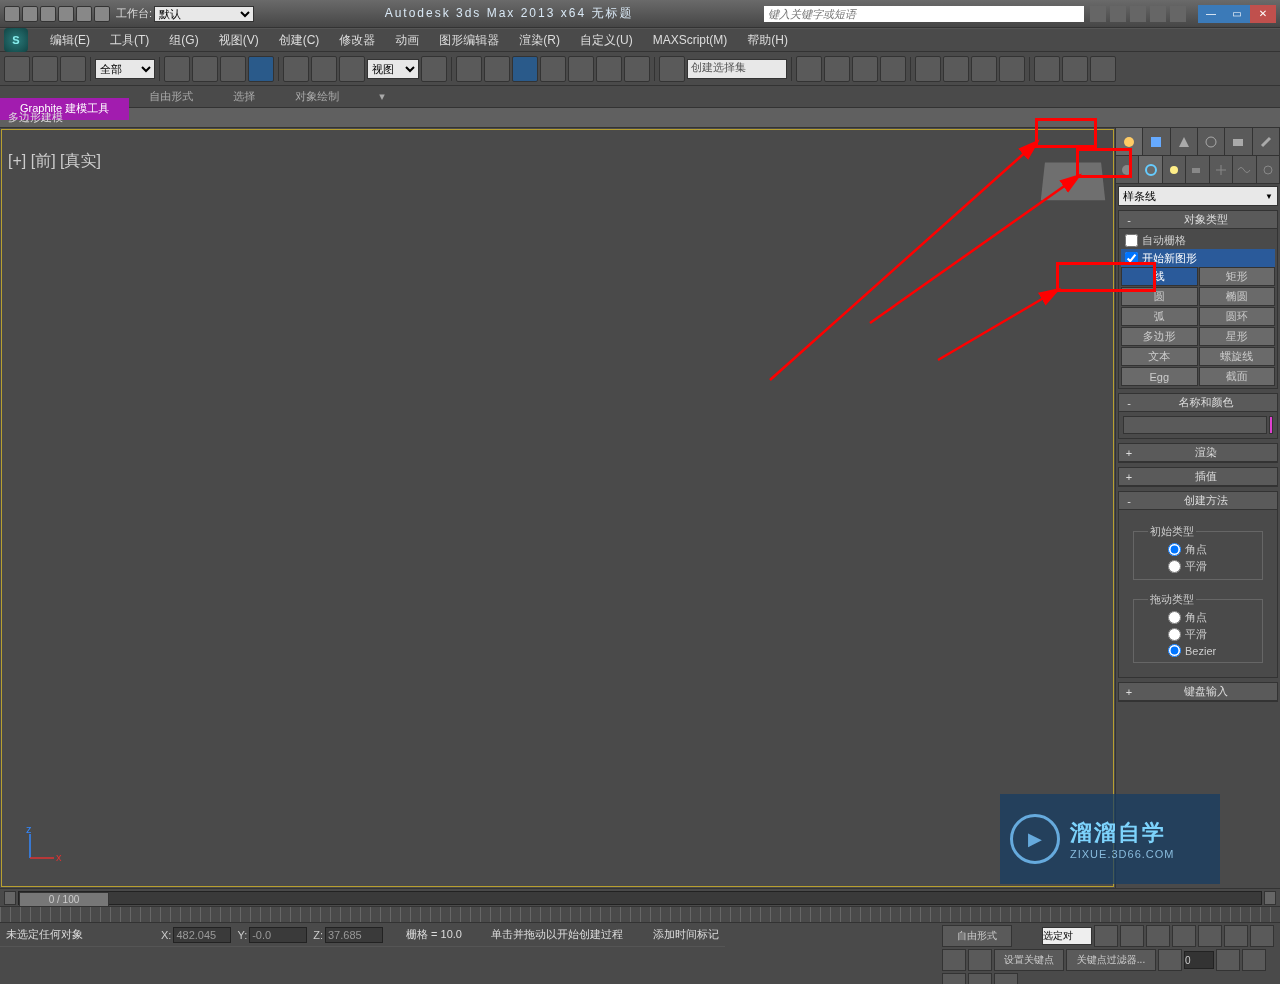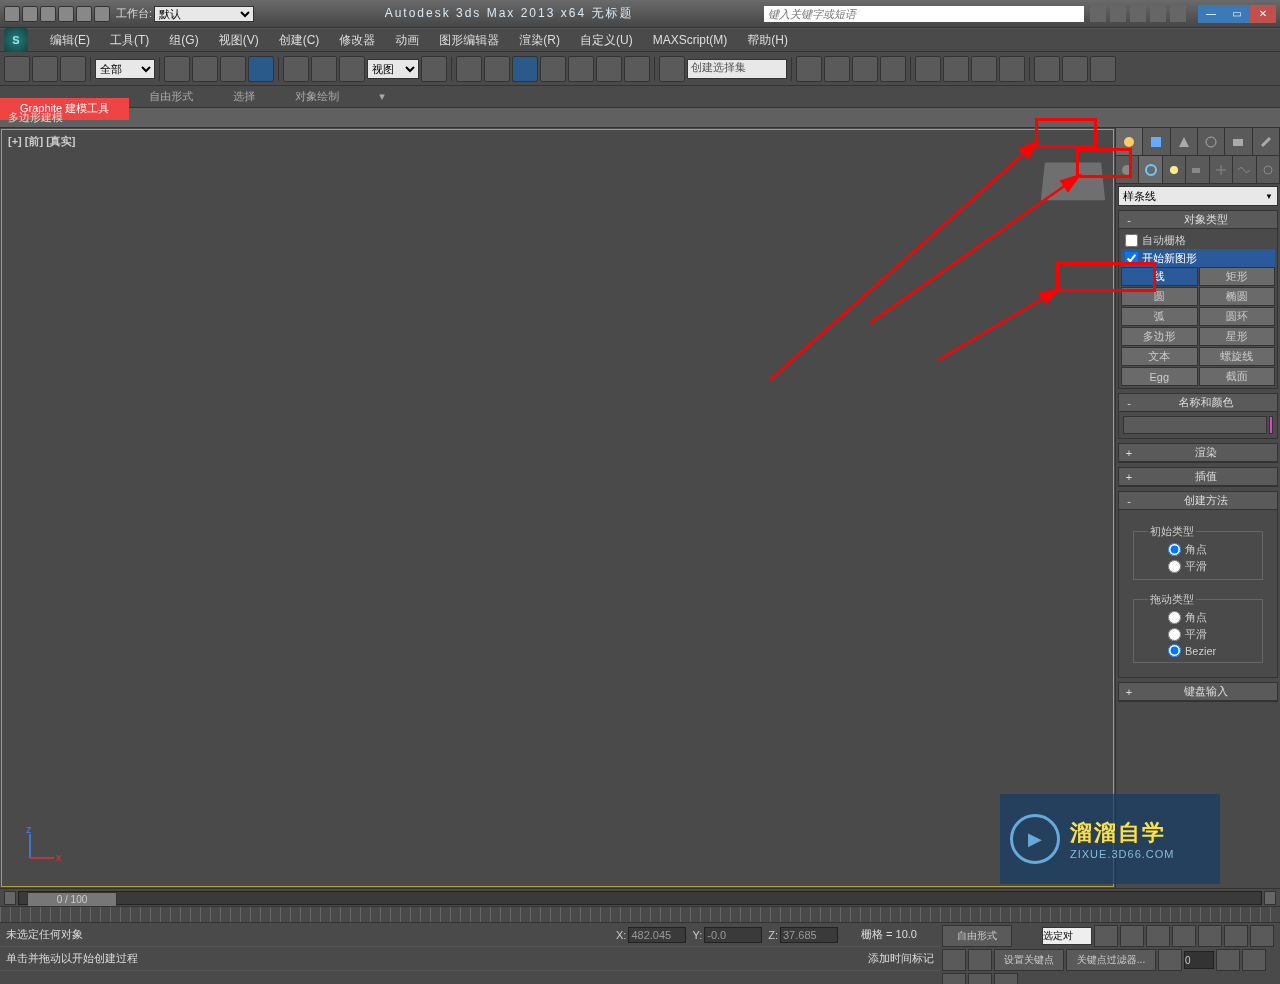--- a/index.html
+++ b/index.html
@@ -32,27 +32,27 @@
 .maintb { height: 34px; background: #4a4a4a; display: flex; align-items: center; padding: 0 4px; border-bottom: 1px solid #333; gap: 2px; }
 .maintb .tbtn { width: 26px; height: 26px; background: #5a5a5a; border: 1px solid #333; border-radius: 2px; display: flex; align-items: center; justify-content: center; }
 .maintb .tbtn.active { background: #2a5a8a; }
 .maintb .sep { width: 1px; height: 24px; background: #333; margin: 0 2px; }
 .maintb select { background: #e8e8e8; border: 1px solid #333; height: 20px; font-size: 11px; }
 .maintb .selset { width: 100px; background: #e8e8e8; border: 1px solid #333; height: 20px; font-size: 11px; color: #555; padding: 0 3px; }
 
 
 .ribbon { height: 22px; background: #4a4a4a; display: flex; align-items: center; border-bottom: 1px solid #333; }
 .ribbon .rtab { padding: 0 20px; height: 22px; display: flex; align-items: center; color: #aaa; font-size: 11px; }
-.ribbon .rtab.active { background: #ef4444; color: #fff; margin-top: 24px; }
+.ribbon .rtab.active { background: #a21caf; color: #fff; margin-top: 24px; }
 .subribbon { height: 20px; background: #606060; display: flex; align-items: center; padding: 0 8px; border-bottom: 1px solid #333; color: #ddd; font-size: 11px; }
 
 
 .mainarea { display: flex; height: 760px; }
 .viewport { flex: 1; background: #4a4a4a; position: relative; border: 1px solid #b8a030; margin: 1px; }
-.viewport .vplabel { position: absolute; top: 4px; left: 6px; color: #ccc; font-size: 11px; font-weight: bold; }
+.viewport .vplabel { position: absolute; top: 21px; left: 6px; color: #ccc; font-size: 16px; }
 .viewport .gizmo { position: absolute; bottom: 20px; left: 20px; width: 40px; height: 40px; }
 .viewport .teapot { position: absolute; top: 30px; right: 10px; width: 60px; height: 40px; background: #888; opacity: 0.6; transform: perspective(100px) rotateX(20deg); }
 
 
 .redbox { position: absolute; border: 3px solid red; pointer-events: none; z-index: 100; }
 .arrow-svg { position: absolute; pointer-events: none; z-index: 99; }
 
 
 .cmdpanel { width: 165px; background: #4a4a4a; border-left: 1px solid #333; display: flex; flex-direction: column; }
 .cmdtabs { height: 28px; display: flex; border-bottom: 1px solid #333; }
@@ -79,41 +79,41 @@
 .namecol .swatch { width: 18px; height: 18px; background: #e040d0; border: 1px solid #333; }
 .radiorow { display: flex; align-items: center; padding: 1px 20px; gap: 4px; font-size: 11px; }
 .radiorow input { margin: 0; }
 fieldset { border: 1px solid #666; margin: 12px; padding: 2px 2px 4px 14px; }
 fieldset legend { font-size: 11px; color: #ccc; padding: 0 2px; }
 
 
 .timeslider { height: 18px; background: #4a4a4a; border-top: 1px solid #333; display: flex; align-items: center; padding: 0 4px; position: relative; }
 .timeslider .slbtn { width: 12px; height: 14px; background: #666; border: 1px solid #333; }
 .timeslider .sltrack { flex: 1; height: 14px; background: #3a3a3a; border: 1px solid #222; position: relative; margin: 0 2px; }
-.timeslider .slhandle { position: absolute; left: 8px; width: 90px; height: 16px; background: #777; border: 1px solid #333; display: flex; align-items: center; justify-content: center; font-size: 10px; }
+.timeslider .slhandle { position: absolute; left: 0; width: 90px; height: 16px; background: #777; border: 1px solid #333; display: flex; align-items: center; justify-content: center; font-size: 10px; }
 .trackbar { height: 16px; background: #4a4a4a; border-top: 1px solid #333; position: relative; }
 .trackbar .ticks { position: absolute; inset: 0; background: repeating-linear-gradient(90deg, #666 0, #666 1px, transparent 1px, transparent 10px); }
 
 
 .statusbar { height: 52px; background: #4a4a4a; border-top: 1px solid #333; display: flex; }
 .statusbar .left { width: 100px; display: flex; flex-direction: column; }
 .statusbar .mxsbox { flex: 1; background: #dde; color: #335; border: 1px inset #888; margin: 2px; padding: 2px; font-size: 10px; }
-.statusbar .mid { flex: 1; display: flex; flex-direction: column; }
+.statusbar .mid { flex: 1; display: flex; flex-direction: row; }
 .statusbar .statusline { height: 24px; display: flex; align-items: center; padding: 0 6px; gap: 6px; border-bottom: 1px solid #555; }
 .statusbar .statusline .txt { color: #ddd; font-size: 11px; }
 .statusbar .coord { display: flex; align-items: center; gap: 2px; font-size: 11px; }
 .statusbar .coord input { width: 58px; background: #3a3a3a; border: 1px solid #222; color: #999; height: 16px; padding: 0 2px; }
 .statusbar .right { width: 340px; display: flex; flex-wrap: wrap; align-items: center; gap: 2px; padding: 2px; }
 .statusbar .right .rbtn { width: 24px; height: 22px; background: #5a5a5a; border: 1px solid #333; }
 
 
 .watermark { position: absolute; right: 60px; bottom: 100px; width: 220px; height: 90px; background: rgba(20,60,100,0.7); display: flex; align-items: center; z-index: 50; }
 .watermark .play { width: 50px; height: 50px; border: 3px solid #6ad; border-radius: 50%; margin-left: 10px; display: flex; align-items: center; justify-content: center; color:#6ad; font-size:18px; }
 .watermark .wtxt { margin-left: 10px; }
-.watermark .wtxt .big { font-size: 22px; color: #fde047; font-weight: bold; letter-spacing: 2px; }
+.watermark .wtxt .big { font-size: 22px; color: #7dd3fc; font-weight: bold; letter-spacing: 2px; }
 .watermark .wtxt .sm { font-size: 11px; color: #8bd; letter-spacing: 1px; }
 
 .icon-svg { width: 16px; height: 16px; }
 </style>
 </head>
 <body>
 
 <div class="titlebar">
   <div class="qat">
     <div class="ico"></div>

